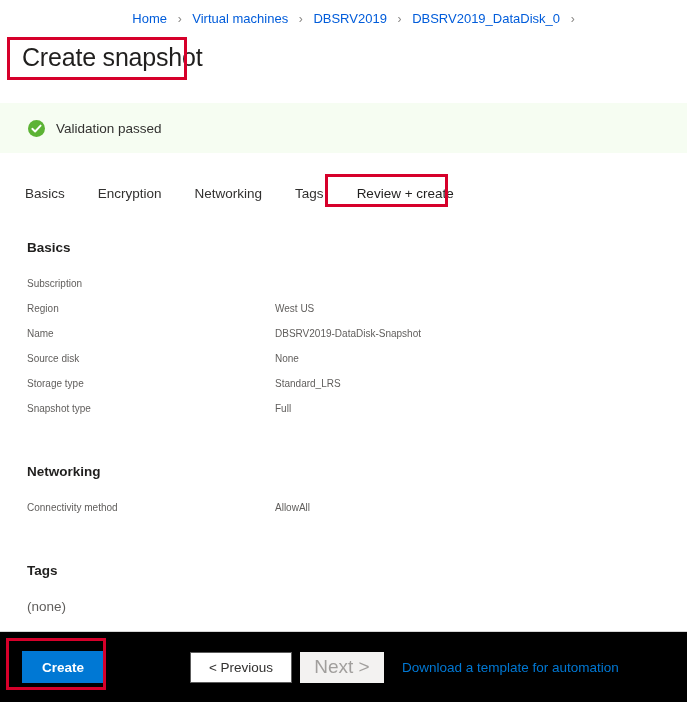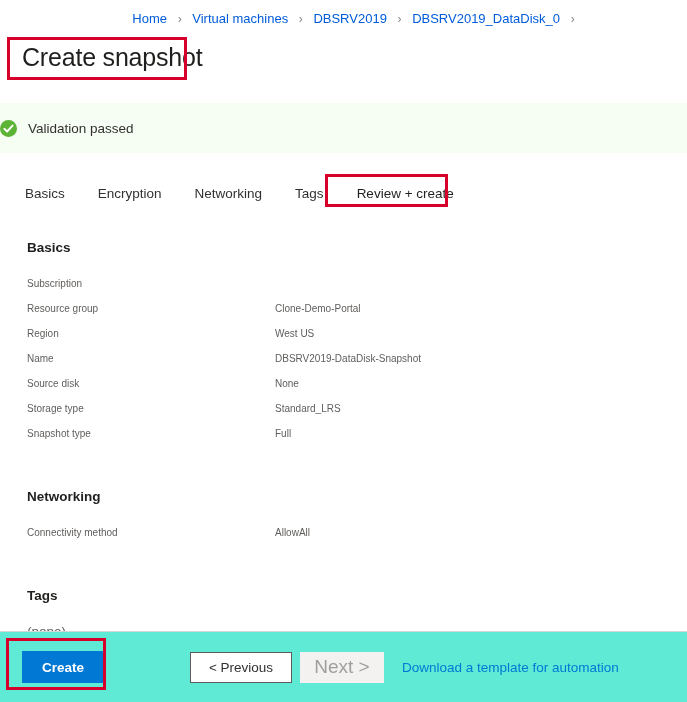--- a/index.html
+++ b/index.html
@@ -63,20 +63,21 @@
     pointer-events: none;
   }
 
   
   .validation {
     margin-top: 22px;
     height: 50px;
     background: #f6fdf2;
     display: flex;
     align-items: center;
+    padding-left: 28px;
     box-sizing: border-box;
   }
   .check-icon {
     width: 17px;
     height: 17px;
     flex: 0 0 auto;
     margin-right: 11px;
   }
   .validation-text {
     font-size: 13.5px;
@@ -147,21 +148,21 @@
   }
 
   
   .footer {
     position: absolute;
     left: 0;
     right: 0;
     bottom: 0;
     height: 70px;
     border-top: 1px solid #d6d6d6;
-    background: #5eead4;
+    background: #000000;
   }
   .footer-inner {
     display: flex;
     align-items: center;
     height: 70px;
     padding-left: 22px;
   }
   .btn-create {
     background: #0078d4;
     color: #ffffff;
@@ -256,24 +257,20 @@
   <div class="hl-tab"></div>
 </div>
 
 <div class="section section-basics">
   <div class="section-title">Basics</div>
 
   <div class="row">
     <span class="row-label">Subscription</span>
   </div>
   <div class="row">
-    <span class="row-label">Resource group</span>
-    <span class="row-value">Clone-Demo-Portal</span>
-  </div>
-  <div class="row">
     <span class="row-label">Region</span>
     <span class="row-value">West US</span>
   </div>
   <div class="row">
     <span class="row-label">Name</span>
     <span class="row-value">DBSRV2019-DataDisk-Snapshot</span>
   </div>
   <div class="row">
     <span class="row-label">Source disk</span>
     <span class="row-value">None</span>

